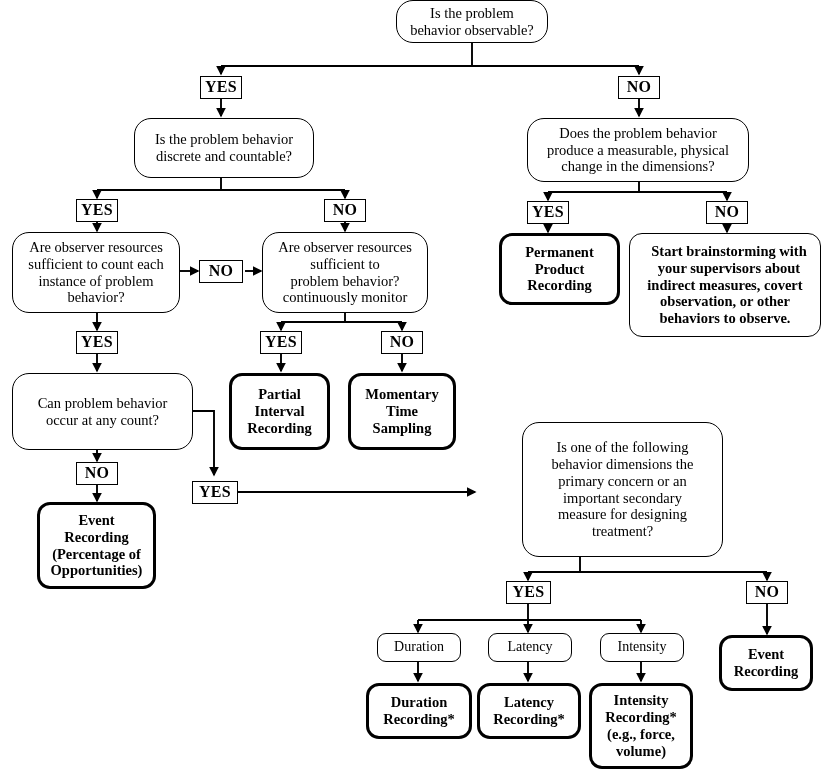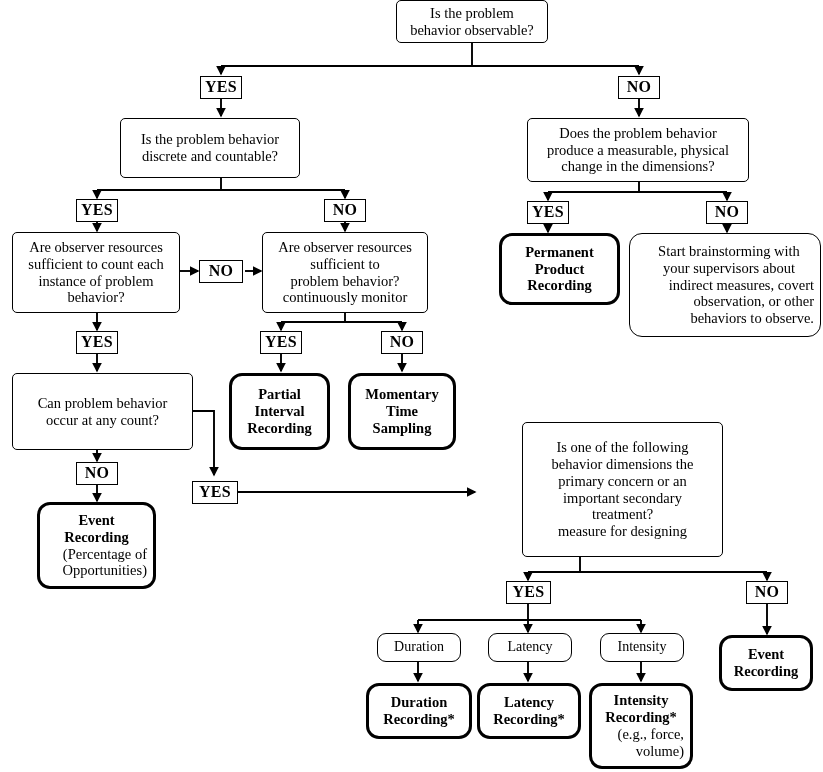--- a/index.html
+++ b/index.html
@@ -31,21 +31,21 @@
     align-items: center;
     justify-content: center;
     text-align: center;
     background: #ffffff;
     line-height: 1.16;
     z-index: 2;
   }
   
   .decision {
     border: 1.6px solid #000;
-    border-radius: 5px;
+    border-radius: 17px;
     font-size: 14.5px;
     text-align: center;
   }
   
   .yn {
     border: 1.6px solid #000;
     border-radius: 0;
     font-size: 16px;
     font-weight: bold;
     letter-spacing: 0.3px;
@@ -67,25 +67,24 @@
   .note {
     border: 1.8px solid #000;
     border-radius: 13px;
     font-size: 14.5px;
   }
   .inner {
     padding: 0 6px;
     width: 100%;
   }
   .reg {
-    font-weight: normal;
-    text-align: right;
+    font-weight: bold;
   }
   .bld {
-    font-weight: normal;
+    font-weight: bold;
     margin-left: 8px;
   }
 </style>
 </head>
 <body>
 
 <div id="canvas">
 
   <svg id="wires" viewBox="0 0 823 772" xmlns="http://www.w3.org/2000/svg">
     <defs>
@@ -166,21 +165,21 @@
   </div>
 
   <div class="node yn" style="left:200px; top:76px; width:42px; height:23px;">
     <span>YES</span>
   </div>
 
   <div class="node yn" style="left:618px; top:76px; width:42px; height:23px;">
     <span>NO</span>
   </div>
 
-  <div class="node decision" style="left:120px; top:118px; width:180px; height:60px;">
+  <div class="node decision" style="left:134px; top:118px; width:180px; height:60px;">
     <div class="inner">
       <div>Is the problem behavior</div>
       <div>discrete and countable?</div>
     </div>
   </div>
 
   <div class="node decision" style="left:527px; top:118px; width:222px; height:64px;">
     <div class="inner">
       <div>Does the problem behavior</div>
       <div>produce a measurable, physical</div>
@@ -282,22 +281,22 @@
       <div>Sampling</div>
     </div>
   </div>
 
   <div class="node decision" style="left:479px; top:422px; width:201px; height:135px;margin-left:43px;">
     <div class="inner">
       <div>Is one of the following</div>
       <div>behavior dimensions the</div>
       <div>primary concern or an</div>
       <div>important secondary</div>
+      <div>measure for designing</div>
       <div>treatment?</div>
-      <div>measure for designing</div>
     </div>
   </div>
 
   <div class="node yn" style="left:76px; top:462px; width:42px; height:23px;">
     <span>NO</span>
   </div>
 
   <div class="node yn" style="left:192px; top:481px; width:46px; height:23px;">
     <span>YES</span>
   </div>

